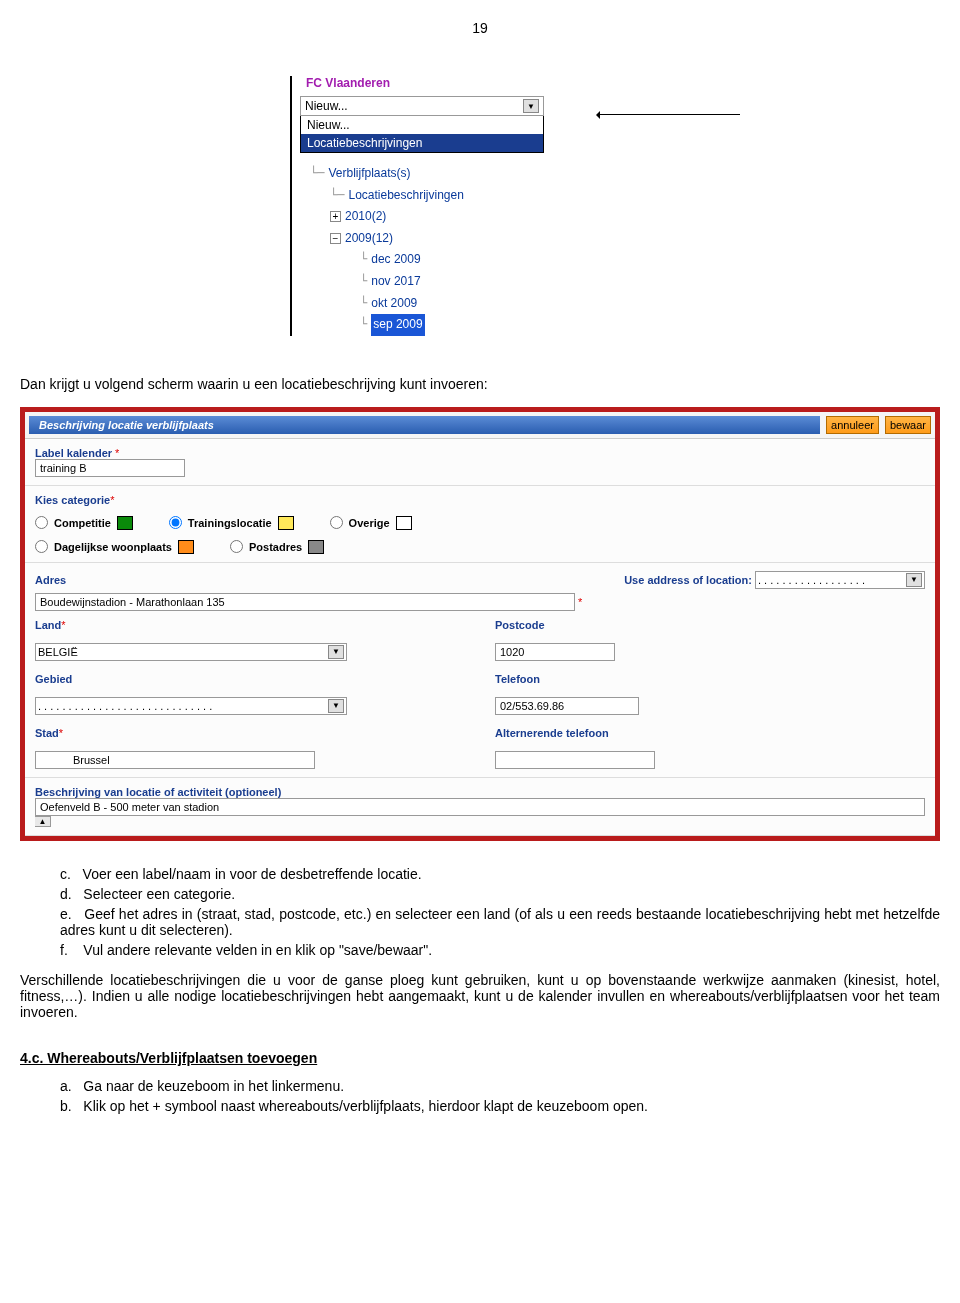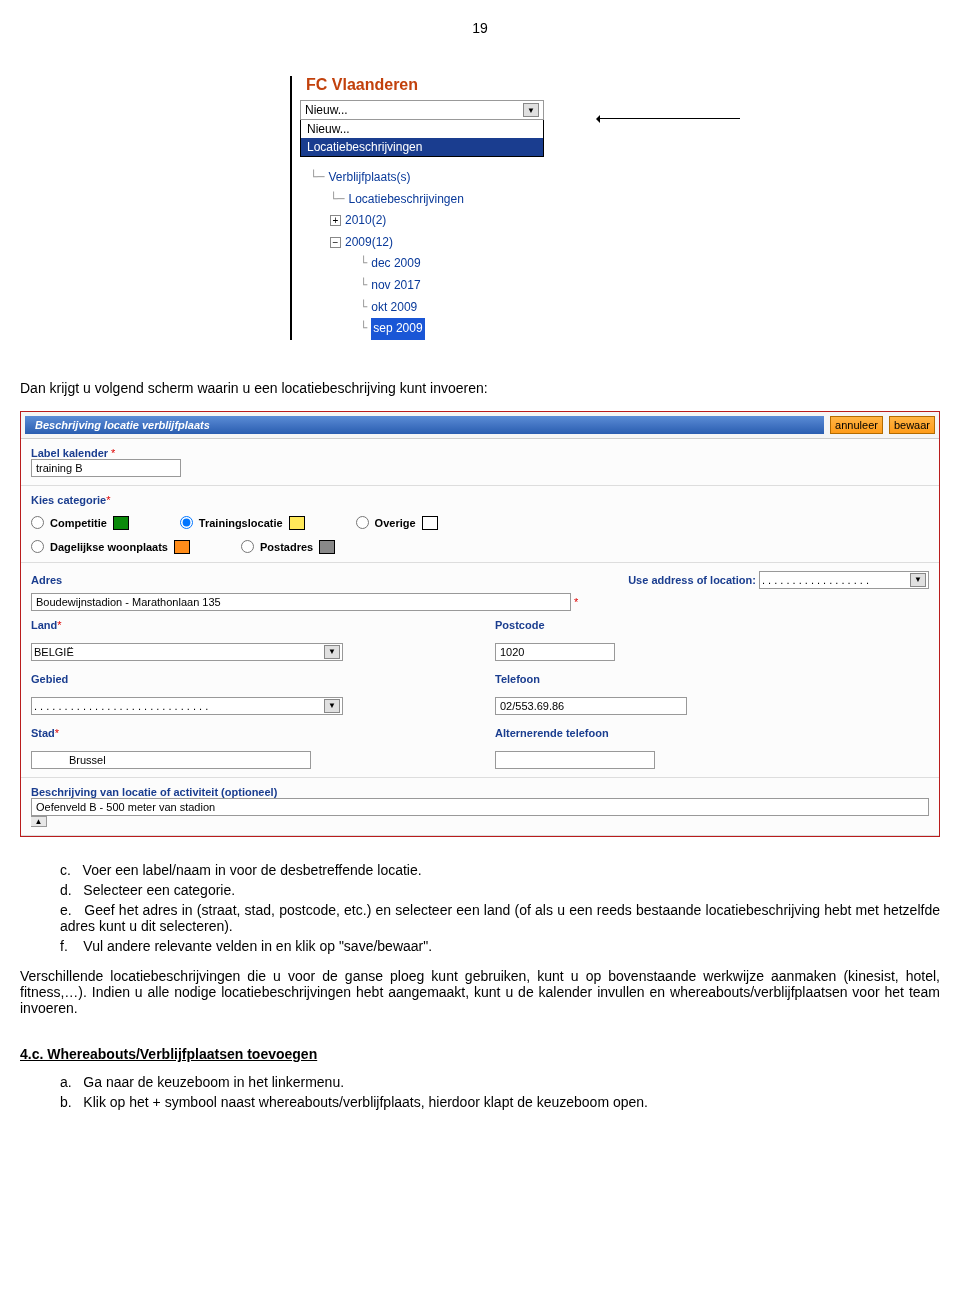--- a/index.html
+++ b/index.html
@@ -13,21 +13,21 @@
     color: #000;
   }
   .page-number { text-align: center; margin-bottom: 40px; }
   .tree-block {
     margin-left: 280px;
     margin-bottom: 40px;
     position: relative;
     width: 420px;
   }
   .tree-sep { border-left: 2px solid #000; height: 100%; position: absolute; left: -10px; top: 0; }
-  .tree-title { color: #c2410c; font-size: 16px; font-weight: bold; margin-left: 6px;}
+  .tree-title { color: #a21caf; font-size: 12px; font-weight: bold; margin-left: 6px;}
   .dropdown-box {
     margin-top: 6px;
     width: 244px;
     position: relative;
   }
   .dd-top {
     border: 1px solid #999;
     background: #fff;
     font-size: 12px;
     padding: 2px 4px;
@@ -84,21 +84,21 @@
     border: 1px solid #888;
     font-size: 10px; line-height: 9px; text-align: center;
     display: inline-block;
     color: #000;
   }
   .tree-sel { background: #1a56d6; color: #fff; padding: 0 2px; }
 
   .intro { margin: 30px 0 15px 0; font-family: Verdana, sans-serif; font-size: 14px;}
 
   .form-shot {
-    border: 1px solid #b91c1c;
+    border: 5px solid #b91c1c;
     width: 100%;
     font-size: 11px;
     font-family: Verdana, sans-serif;
   }
   .form-header {
     display: flex;
     align-items: center;
     background: #f5f5f5;
     padding: 4px;
     border-bottom: 1px solid #ccc;
@@ -127,21 +127,21 @@
   }
   .label-blue { color: #1a3d8f; font-weight: bold; font-size: 11px; }
   .req { color: #d00; }
   .text-input {
     border: 1px solid #999;
     font-size: 11px;
     padding: 2px 4px;
     font-family: Verdana, sans-serif;
     background: #fff;
   }
-  .cat-row { display: flex; gap: 51px; margin-top: 10px; align-items: center; flex-wrap: wrap;}
+  .cat-row { display: flex; gap: 36px; margin-top: 10px; align-items: center; flex-wrap: wrap;}
   .cat-item { display: flex; align-items: center; gap: 6px; font-weight: bold; }
   .swatch { width: 16px; height: 14px; border: 1px solid #000; display: inline-block; }
   .sw-green { background: #0a8a0a; }
   .sw-yellow { background: #ffe95a; }
   .sw-white { background: #fff; }
   .sw-orange { background: #ff8c1a; }
   .sw-gray { background: #888; }
   .addr-row { display: flex; justify-content: space-between; align-items: center; }
   .two-col { display: flex; gap: 30px; margin-top: 8px;}
   .col { flex: 1; display: flex; flex-direction: column; gap: 12px;}
@@ -284,21 +284,21 @@
             <span>. . . . . . . . . . . . . . . . . . . . . . . . . . . . .</span>
             <span class="dd-arrow">▼</span>
           </div>
         <div><span class="label-blue">Stad</span><span class="req">*</span></div>
         <input class="text-input" style="width: 280px; padding-left: 37px;" value="Brussel">
       </div>
       <div class="col">
         <div><span class="label-blue">Postcode</span></div>
         <input class="text-input" style="width: 120px;" value="1020">
         <div><span class="label-blue">Telefoon</span></div>
-        <input class="text-input" style="width: 192px;" value="02/553.69.86">
+        <input class="text-input" style="width: 144px;" value="02/553.69.86">
         <div><span class="label-blue">Alternerende telefoon</span></div>
         <input class="text-input" style="width: 160px;">
       </div>
     </div>
   </div>
 
   <div class="section">
     <span class="label-blue">Beschrijving van locatie of activiteit (optioneel)</span><br>
     <div style="display:flex; align-items:stretch;flex-direction:column;">
       <input class="text-input" style="flex: 1 1 0%;" value="Oefenveld B - 500 meter van stadion">

